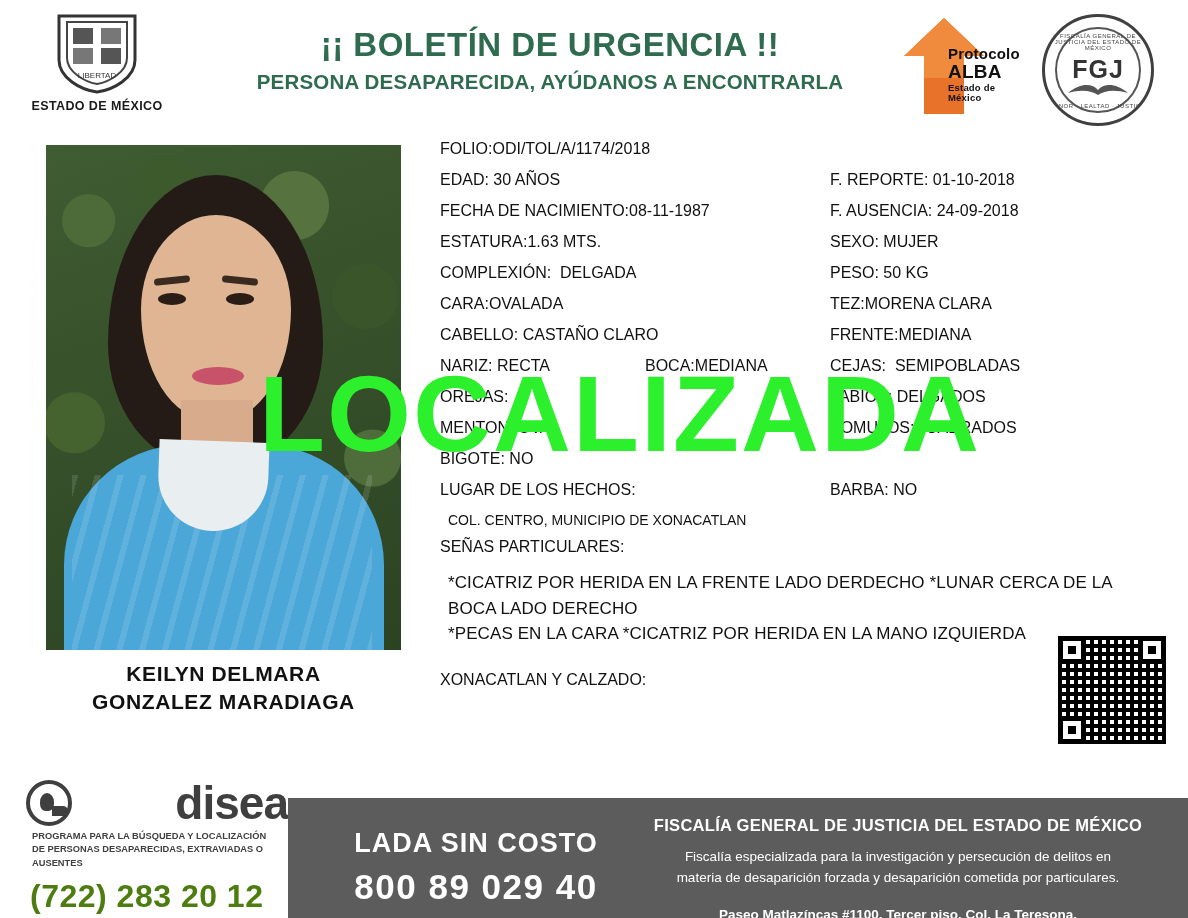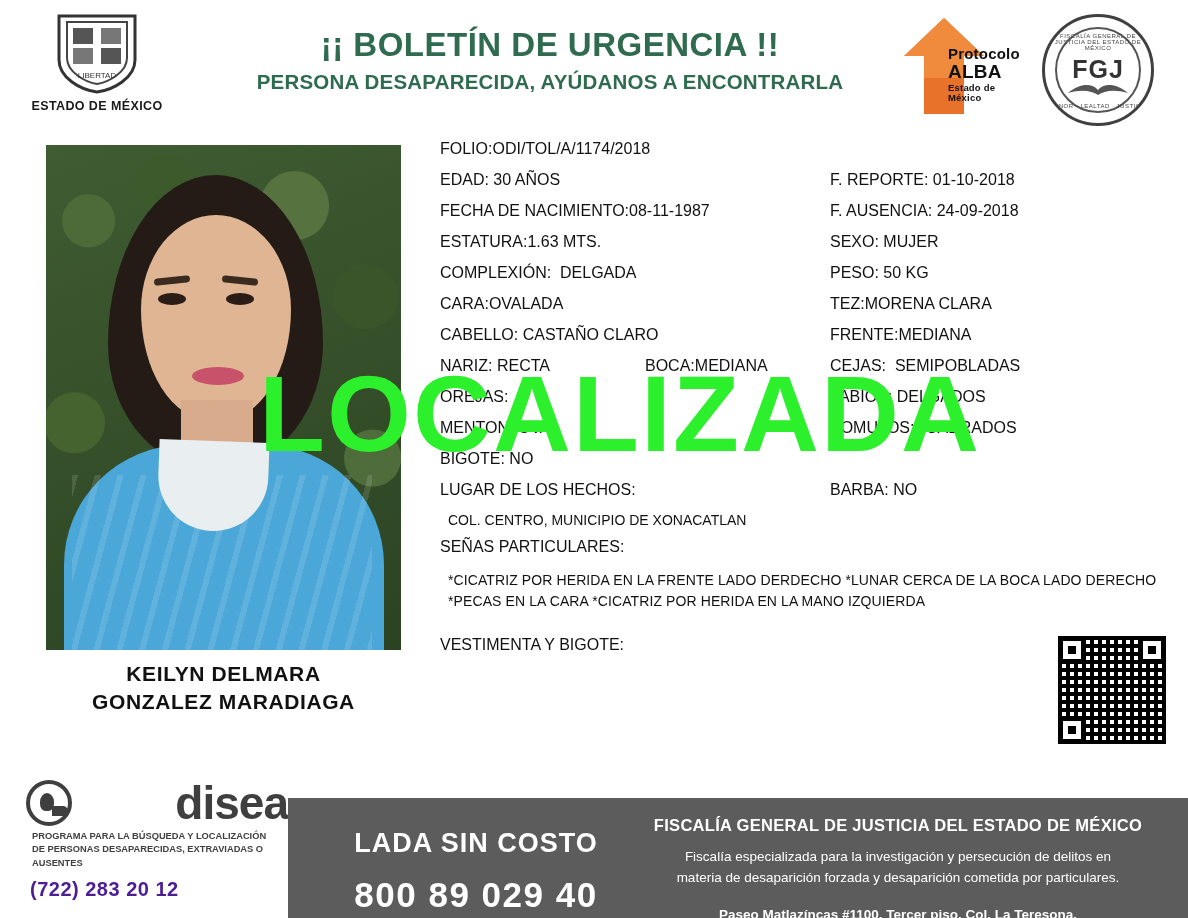--- a/index.html
+++ b/index.html
@@ -236,21 +236,21 @@
     width: 720px;
   }
   .lbl { font-weight: normal; font-size: 16px; color: #111; }
   .val { font-size: 16px; color: #111; }
   .col-l { position: absolute; left: 0; }
   .col-r { position: absolute; left: 390px; }
   .col-mid { position: absolute; left: 205px; }
 
   .line { position: relative; height: 31px; }
   .small-val { font-size: 14px; }
-  .tiny { font-size: 14px; letter-spacing: .1px; }
+  .tiny { font-size: 17px; letter-spacing: .1px; }
 
   .senas-list { margin-top: 2px; line-height: 1.5; }
 
   
   .localizada {
     position: absolute;
     left: 120px;
     top: 360px;
     width: 1000px;
     text-align: center;
@@ -300,31 +300,31 @@
     position: absolute; left: 22px; top: 22px; width: 16px; height: 10px;
     background: #3f3f3f; border-radius: 0 6px 6px 0;
   }
   .disea .word {
     font-size: 46px; font-weight: bold; color: #3f3f3f; letter-spacing: -1px; line-height: 1;
   }
   .disea .sub {
     font-size: 9.3px; font-weight: bold; color: #3f3f3f; line-height: 1.45; margin-top: 4px; margin-left: 6px;
   }
   .disea .tel {
-    font-size: 20px; font-weight: bold; color: #4c1d95; margin-top: 8px; margin-left: 4px; letter-spacing: .5px;
+    font-size: 32px; font-weight: bold; color: #4d7c0f; margin-top: 8px; margin-left: 4px; letter-spacing: .5px;
   }
   .foot-bar {
     position: absolute; left: 288px; bottom: 0; width: 900px; height: 120px;
     background: #5c5c5c; color: #fff;
   }
   .lada {
     position: absolute; left: 38px; top: 30px; width: 300px; text-align: center;
   }
   .lada .l1 { font-size: 27px; font-weight: bold; letter-spacing: 1px; }
-  .lada .l2 { font-size: 35px; font-weight: bold; letter-spacing: 1.5px; margin-top: 16px; }
+  .lada .l2 { font-size: 35px; font-weight: bold; letter-spacing: 1.5px; margin-top: 8px; }
   .fiscalia {
     position: absolute; left: 330px; top: 18px; width: 560px; text-align: center;
   }
   .fiscalia .f1 { font-size: 16.5px; font-weight: bold; letter-spacing: .3px; }
   .fiscalia .f2 { font-size: 13.5px; line-height: 1.55; margin-top: 12px; }
   .fiscalia .f3 { font-size: 13.5px; font-weight: bold; line-height: 1.5; margin-top: 16px; }
 </style>
 </head>
 <body>
 
@@ -465,21 +465,21 @@
   <div class="line" style="height:30px">
     <span class="col-l lbl">SEÑAS PARTICULARES:</span>
   </div>
 
   <div class="senas-list">
     <div class="tiny" style="margin-left:8px">*CICATRIZ POR HERIDA EN LA FRENTE LADO DERDECHO *LUNAR CERCA  DE LA BOCA LADO DERECHO</div>
     <div class="tiny" style="margin-left:8px">*PECAS EN LA CARA  *CICATRIZ POR HERIDA EN LA MANO IZQUIERDA</div>
   </div>
 
   <div class="line" style="height:30px; margin-top:24px">
-    <span class="col-l lbl">VESTIMENTA Y BIGOTE:</span>
+    <span class="col-l lbl">XONACATLAN Y CALZADO:</span>
     <span class="col-r val"></span>
   </div>
 </div>
 
 <div class="localizada">LOCALIZADA</div>
 
 <div class="qr">
   <div class="pf tl">
       <i></i>
     </div>

